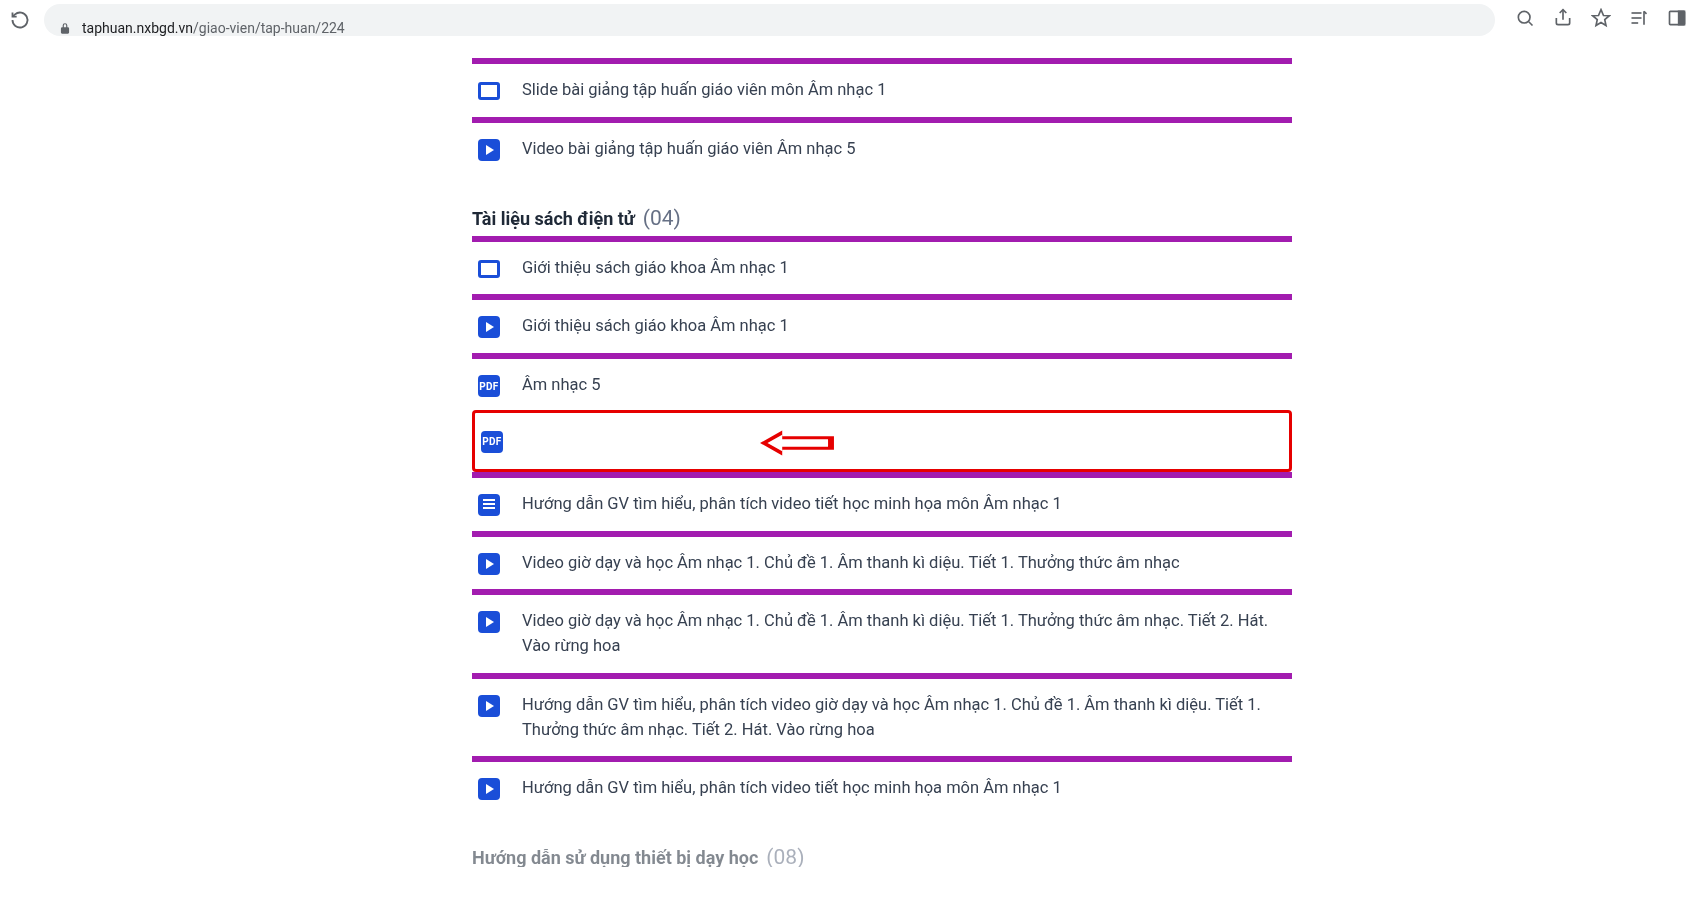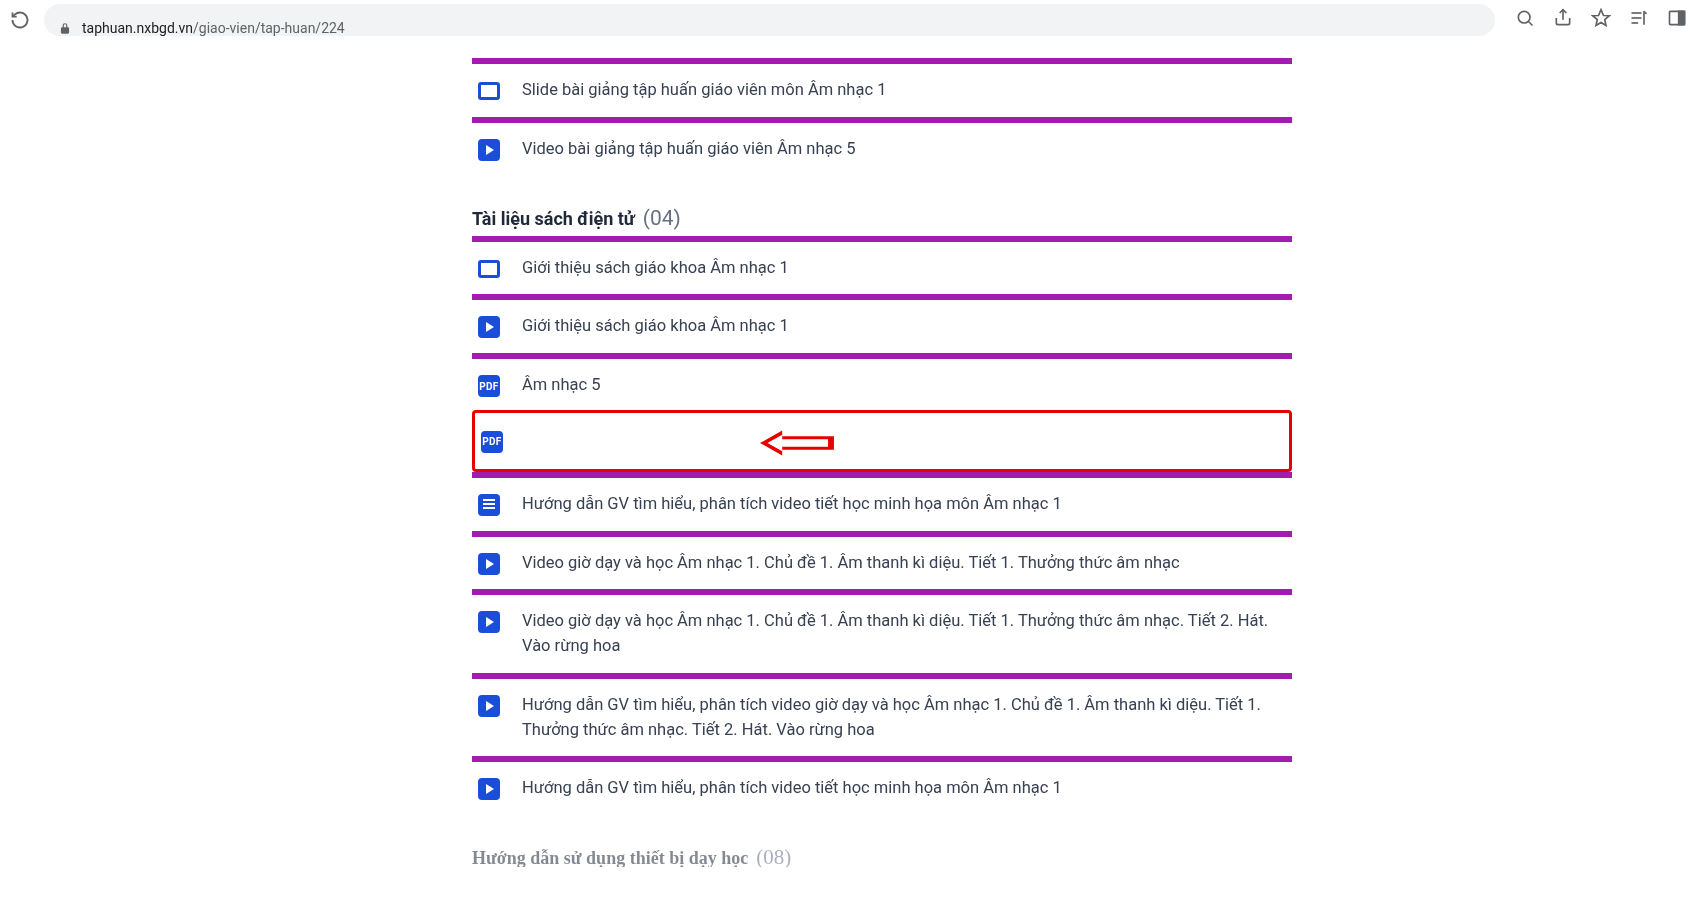--- a/index.html
+++ b/index.html
@@ -17,21 +17,21 @@
   .section-head .title { font-size: 18px; font-weight: 700; color: #1f2937; }
   .section-head .count { font-size: 21px; color: #667085; }
   .list { }
   .row { display: flex; align-items: flex-start; gap: 22px; padding: 14px 6px 14px 6px; border-top: 6px solid #a21caf; }
   .row:last-child { }
   .icon-slot { width: 22px; height: 22px; flex: 0 0 auto; display: flex; align-items: center; justify-content: center; margin-top: 2px; }
   .row-label { font-size: 16.5px; color: #374151; line-height: 1.5; }
   .highlight-box { border: 3px solid #e60000; border-radius: 4px; margin-top: -2px; padding: 2px 0; }
   .arrow { margin-left: 18px; }
   .arrow svg { width: 74px; height: 34px; }
-  .cutoff { overflow: hidden; height: 22px; font-family: Liberation Serif, serif; }
+  .cutoff { overflow: hidden; height: 22px; }
   
   .ic-video { width:22px; height:22px; background:#1a4ed8; border-radius:4px; position:relative; }
   .ic-video::after { content:""; position:absolute; left:8px; top:6px; width:0; height:0; border-left:8px solid #fff; border-top:5px solid transparent; border-bottom:5px solid transparent; }
   .ic-slide { width:22px; height:18px; border:3px solid #1a4ed8; border-radius:3px; background:#fff; box-sizing:border-box; }
   .ic-pdf { width:22px; height:22px; background:#1a4ed8; border-radius:4px; color:#fff; font-size:10px; font-weight:700; display:flex; align-items:center; justify-content:center; letter-spacing:0.3px; }
   .ic-doc { width:22px; height:22px; background:#1a4ed8; border-radius:4px; position:relative; }
   .ic-doc::before { content:""; position:absolute; left:5px; top:5px; right:5px; height:2px; background:#fff; box-shadow: 0 4px 0 #fff, 0 8px 0 #fff; }
 </style>
 </head>
 <body>

